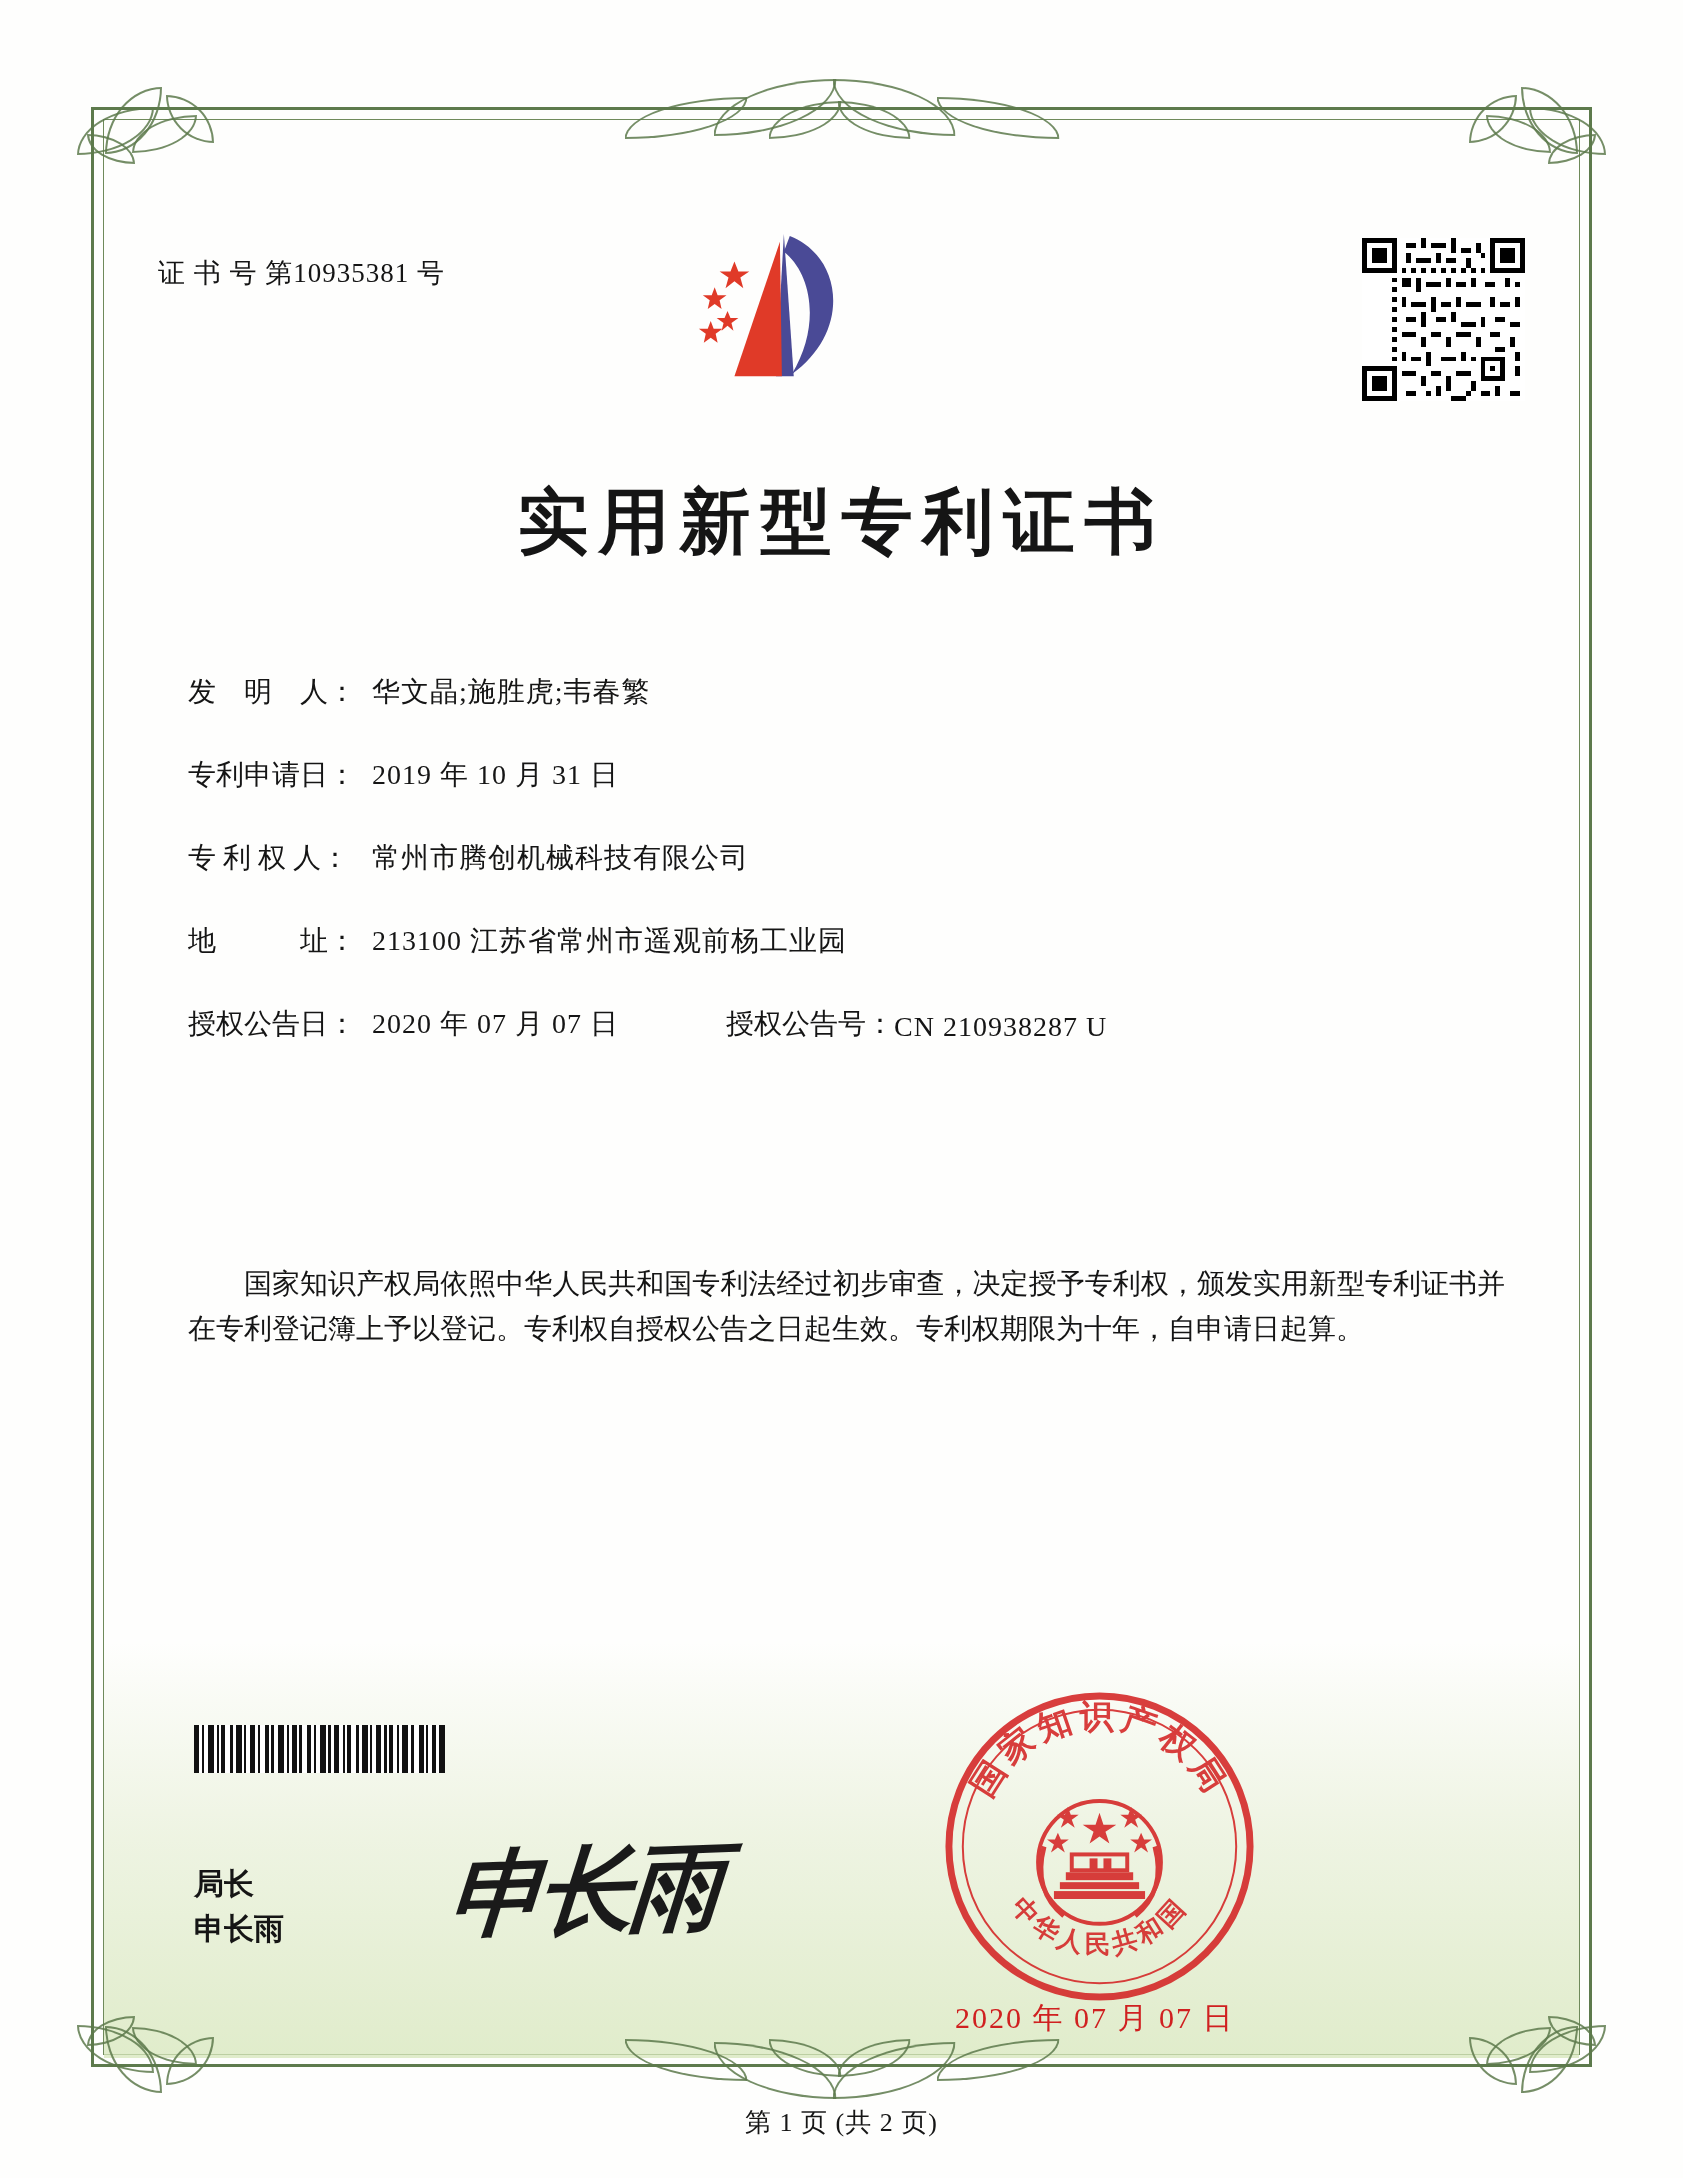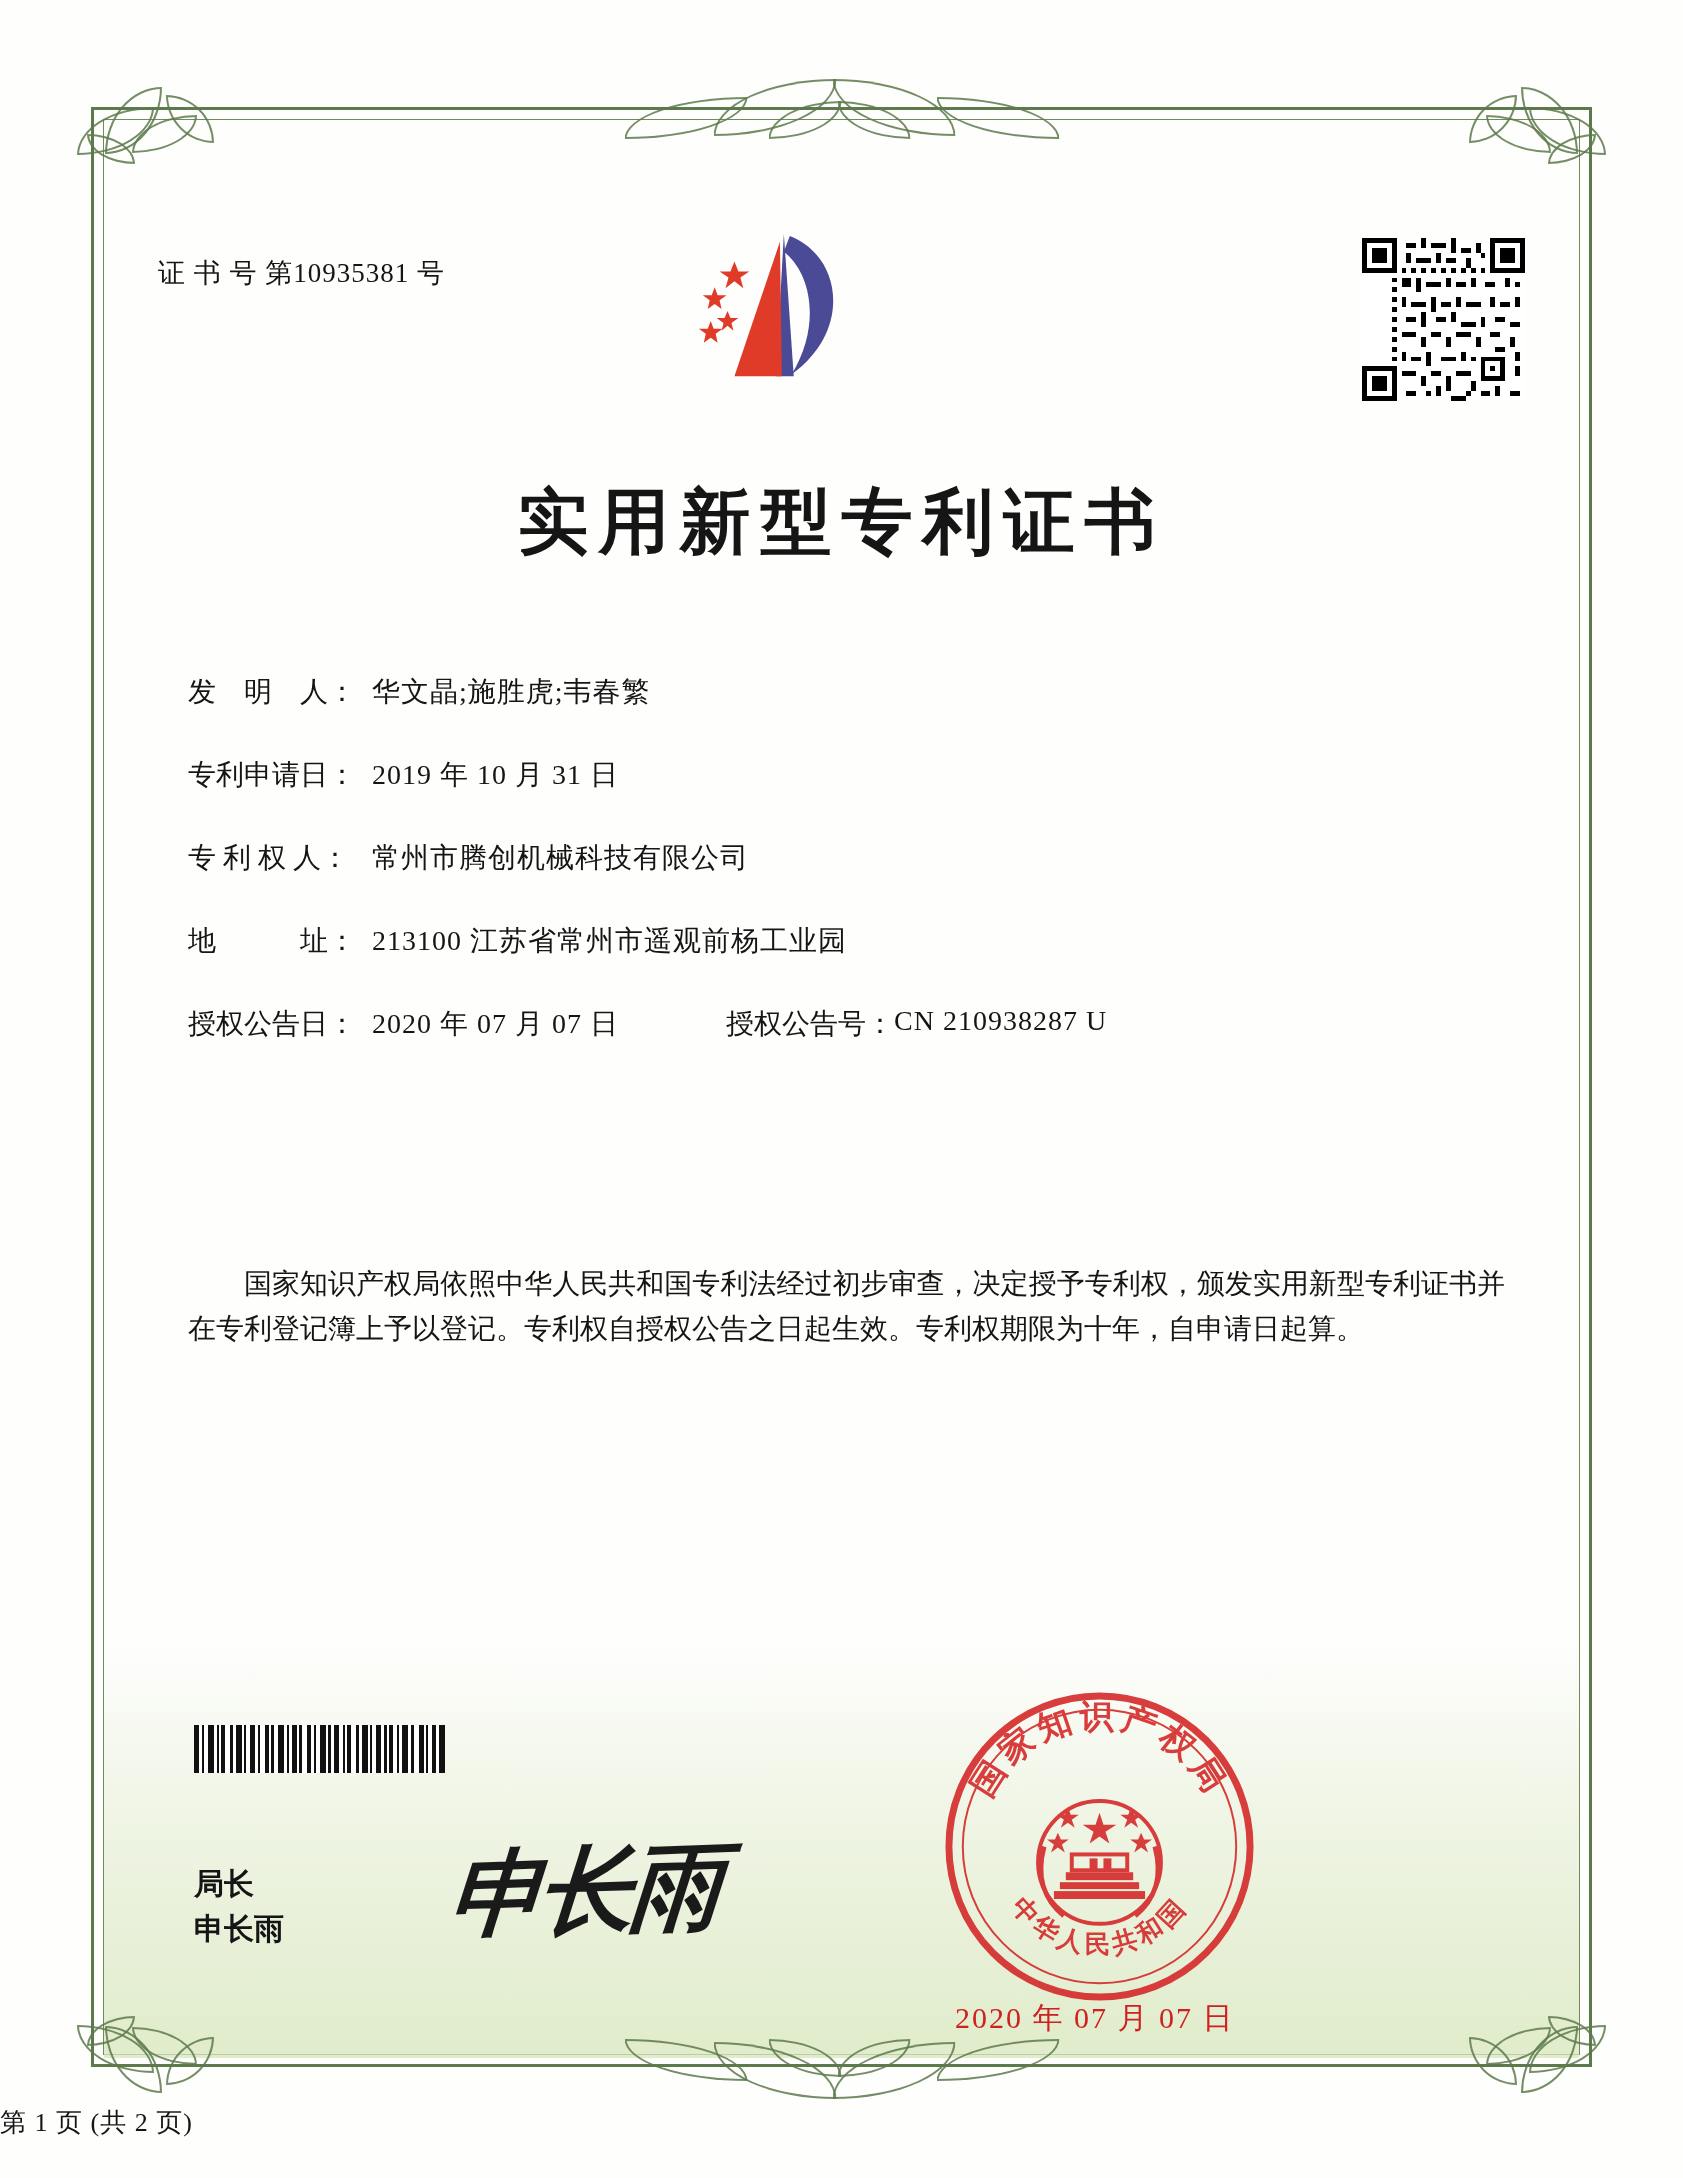--- a/index.html
+++ b/index.html
@@ -154,21 +154,21 @@
   }
   .field-value {
     letter-spacing: 1px;
   }
   .field-value.mono-ish {
     font-family: "Liberation Serif", serif;
     letter-spacing: 2px;
   }
   .row-split {
     display: flex;
-    align-items: flex-start;
+    align-items: flex-end;
     font-size: 28px;
     white-space: nowrap;
   }
   .row-split .second {
     margin-left: 107px;
   }
 
   
   .paras {
     position: absolute;
@@ -243,20 +243,21 @@
     color: #d02020;
     letter-spacing: 2px;
     white-space: nowrap;
   }
 
   
   .footer {
     position: absolute;
     left: 0; right: 0;
     bottom: 38px;
+    text-align: center;
     font-size: 26px;
     letter-spacing: 1px;
     margin-top: 8px;
   }
 </style>
 </head>
 <body>
 
 <div class="page">
 

